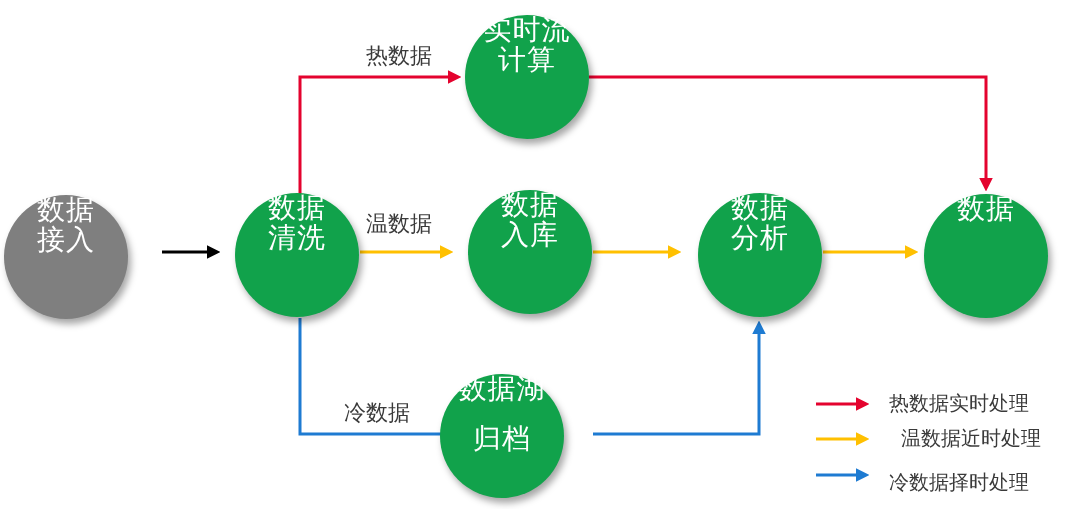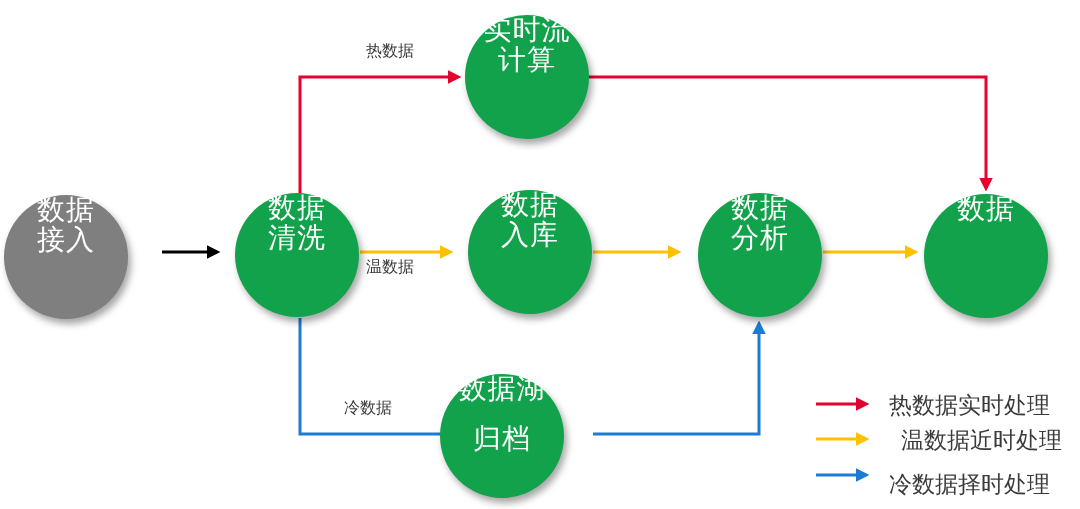--- a/index.html
+++ b/index.html
@@ -26,28 +26,28 @@
   }
   .n-access{left:4px;top:195px;}
   .n-cleaning{left:235px;top:193px;}
   .n-realtime{left:465px;top:15px;}
   .n-warehouse{left:468px;top:190px;}
   .n-analysis{left:698px;top:193px;}
   .n-viz{left:924px;top:194px;}
   .n-lake{left:440px;top:374px;gap:20px;}
 
   .edge-label{
-    position:absolute;font-size:16px;color:var(--label);white-space:nowrap;
+    position:absolute;font-size:22px;color:var(--label);white-space:nowrap;
   }
   .lbl-hot{left:366px;top:41px;}
-  .lbl-warm{left:366px;top:209px;margin-top:48px;}
+  .lbl-warm{left:366px;top:209px;}
   .lbl-cold{left:344px;top:398px;}
 
   .legend-label{
-    position:absolute;left:889px;font-size:23px;color:var(--label);white-space:nowrap;
+    position:absolute;left:889px;font-size:20px;color:var(--label);white-space:nowrap;
   }
   .lg-1{top:390px;}
   .lg-2{top:425px;margin-left:12px;}
   .lg-3{top:461px;margin-top:8px;}
 </style>
 </head>
 <body>
 
 <div id="stage">
 

